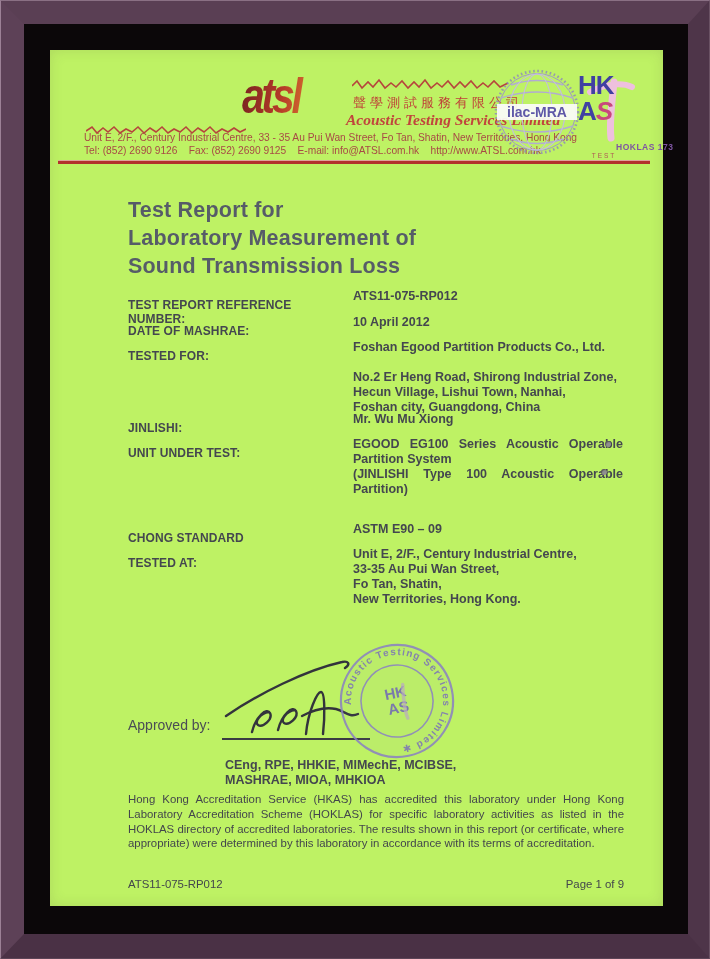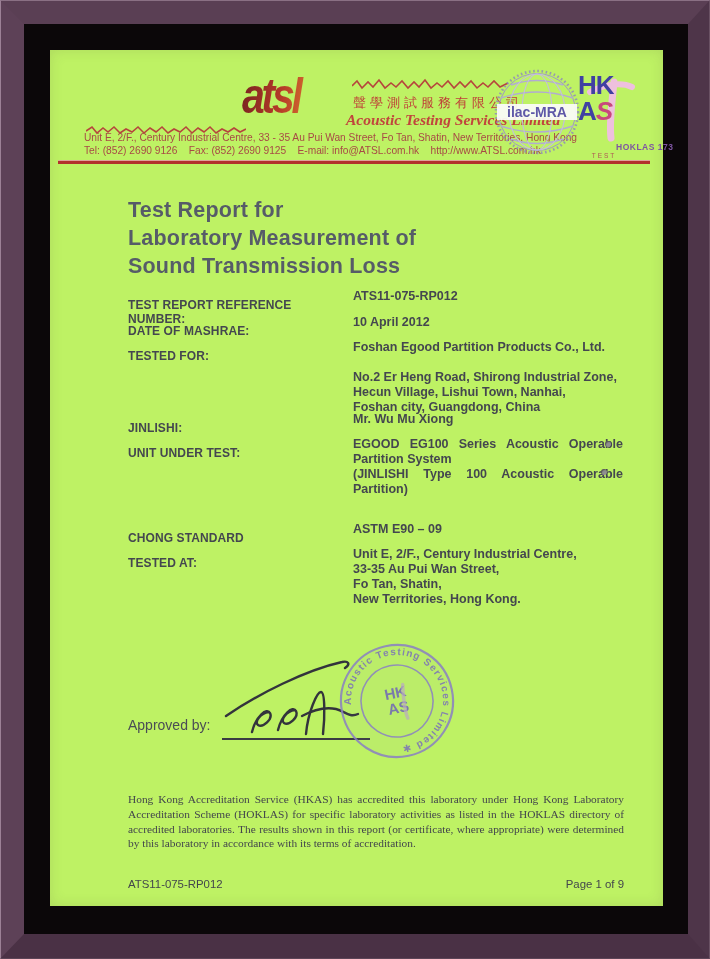--- a/index.html
+++ b/index.html
@@ -65,21 +65,21 @@
   .approved{position:absolute;left:78px;top:667px;font-size:14px;color:#4a4d55;}
   .sig-svg{position:absolute;left:168px;top:596px;}
   .sig-line{position:absolute;left:172px;top:688px;width:148px;height:2px;background:#3a3b42;}
   .signer{position:absolute;left:175px;top:693px;font-size:12.5px;font-weight:bold;color:#44474f;}
   .quals{position:absolute;left:175px;top:708px;font-size:12.5px;font-weight:bold;color:#44474f;
     white-space:pre-line;line-height:15px;}
   .stamp{position:absolute;left:284px;top:588px;width:126px;height:126px;transform:rotate(-12deg);opacity:.85;}
 
   
   .accred{position:absolute;left:78px;top:742px;width:496px;font-size:11.4px;line-height:14.8px;
-    color:#43464c;text-align:justify;font-family:Liberation Serif, serif;}
+    color:#43464c;text-align:justify;}
   .note{position:absolute;left:78px;top:806px;font-size:11.4px;color:#43464c;}
   .docline{position:absolute;left:78px;top:828px;width:496px;font-size:11.4px;color:#43464c;}
   .docline .pg{position:absolute;right:0;top:0;}
   .dot{position:absolute;width:6px;height:6px;border-radius:50%;background:#8f8f8f;
     box-shadow:inset 1px 1px 1px rgba(0,0,0,.4);}
 </style>
 </head>
 <body>
 
 <div class="photo">
@@ -196,20 +196,22 @@
       <circle cx="63" cy="63" r="36" fill="none" stroke="#8a80c4" stroke-width="1.6"></circle>
       <text font-family="Liberation Sans, sans-serif" font-size="10" font-weight="bold" fill="#7a70ba" letter-spacing="1.2">
         <textPath href="#ring" startOffset="2%">Acoustic  Testing  Services  Limited</textPath>
       </text>
       <text x="63" y="115" text-anchor="middle" font-size="10" fill="#7a70ba">✱</text>
       <text x="63" y="60" text-anchor="middle" font-family="Liberation Sans, sans-serif" font-size="15" font-weight="bold" fill="#6f66b8">HK</text>
       <text x="63" y="75" text-anchor="middle" font-family="Liberation Sans, sans-serif" font-size="15" font-weight="bold" fill="#6f66b8">AS</text>
       <path d="M72,48 C70,60 68,72 70,82" fill="none" stroke="#b99fd0" stroke-width="3.5" stroke-linecap="round" opacity=".7"></path>
     </svg>
 
+    <div class="quals">CEng, RPE, HHKIE, MIMechE, MCIBSE,
+MASHRAE, MIOA, MHKIOA</div>
 
     <div class="accred">Hong Kong Accreditation Service (HKAS) has accredited this laboratory under Hong Kong Laboratory Accreditation Scheme (HOKLAS) for specific laboratory activities as listed in the HOKLAS directory of accredited laboratories. The results shown in this report (or certificate, where appropriate) were determined by this laboratory in accordance with its terms of accreditation.</div>
     <div class="docline">
       <span>ATS11-075-RP012</span>
       <span class="pg">Page 1 of 9</span>
     </div>
 
   </div>
 </div>
 

